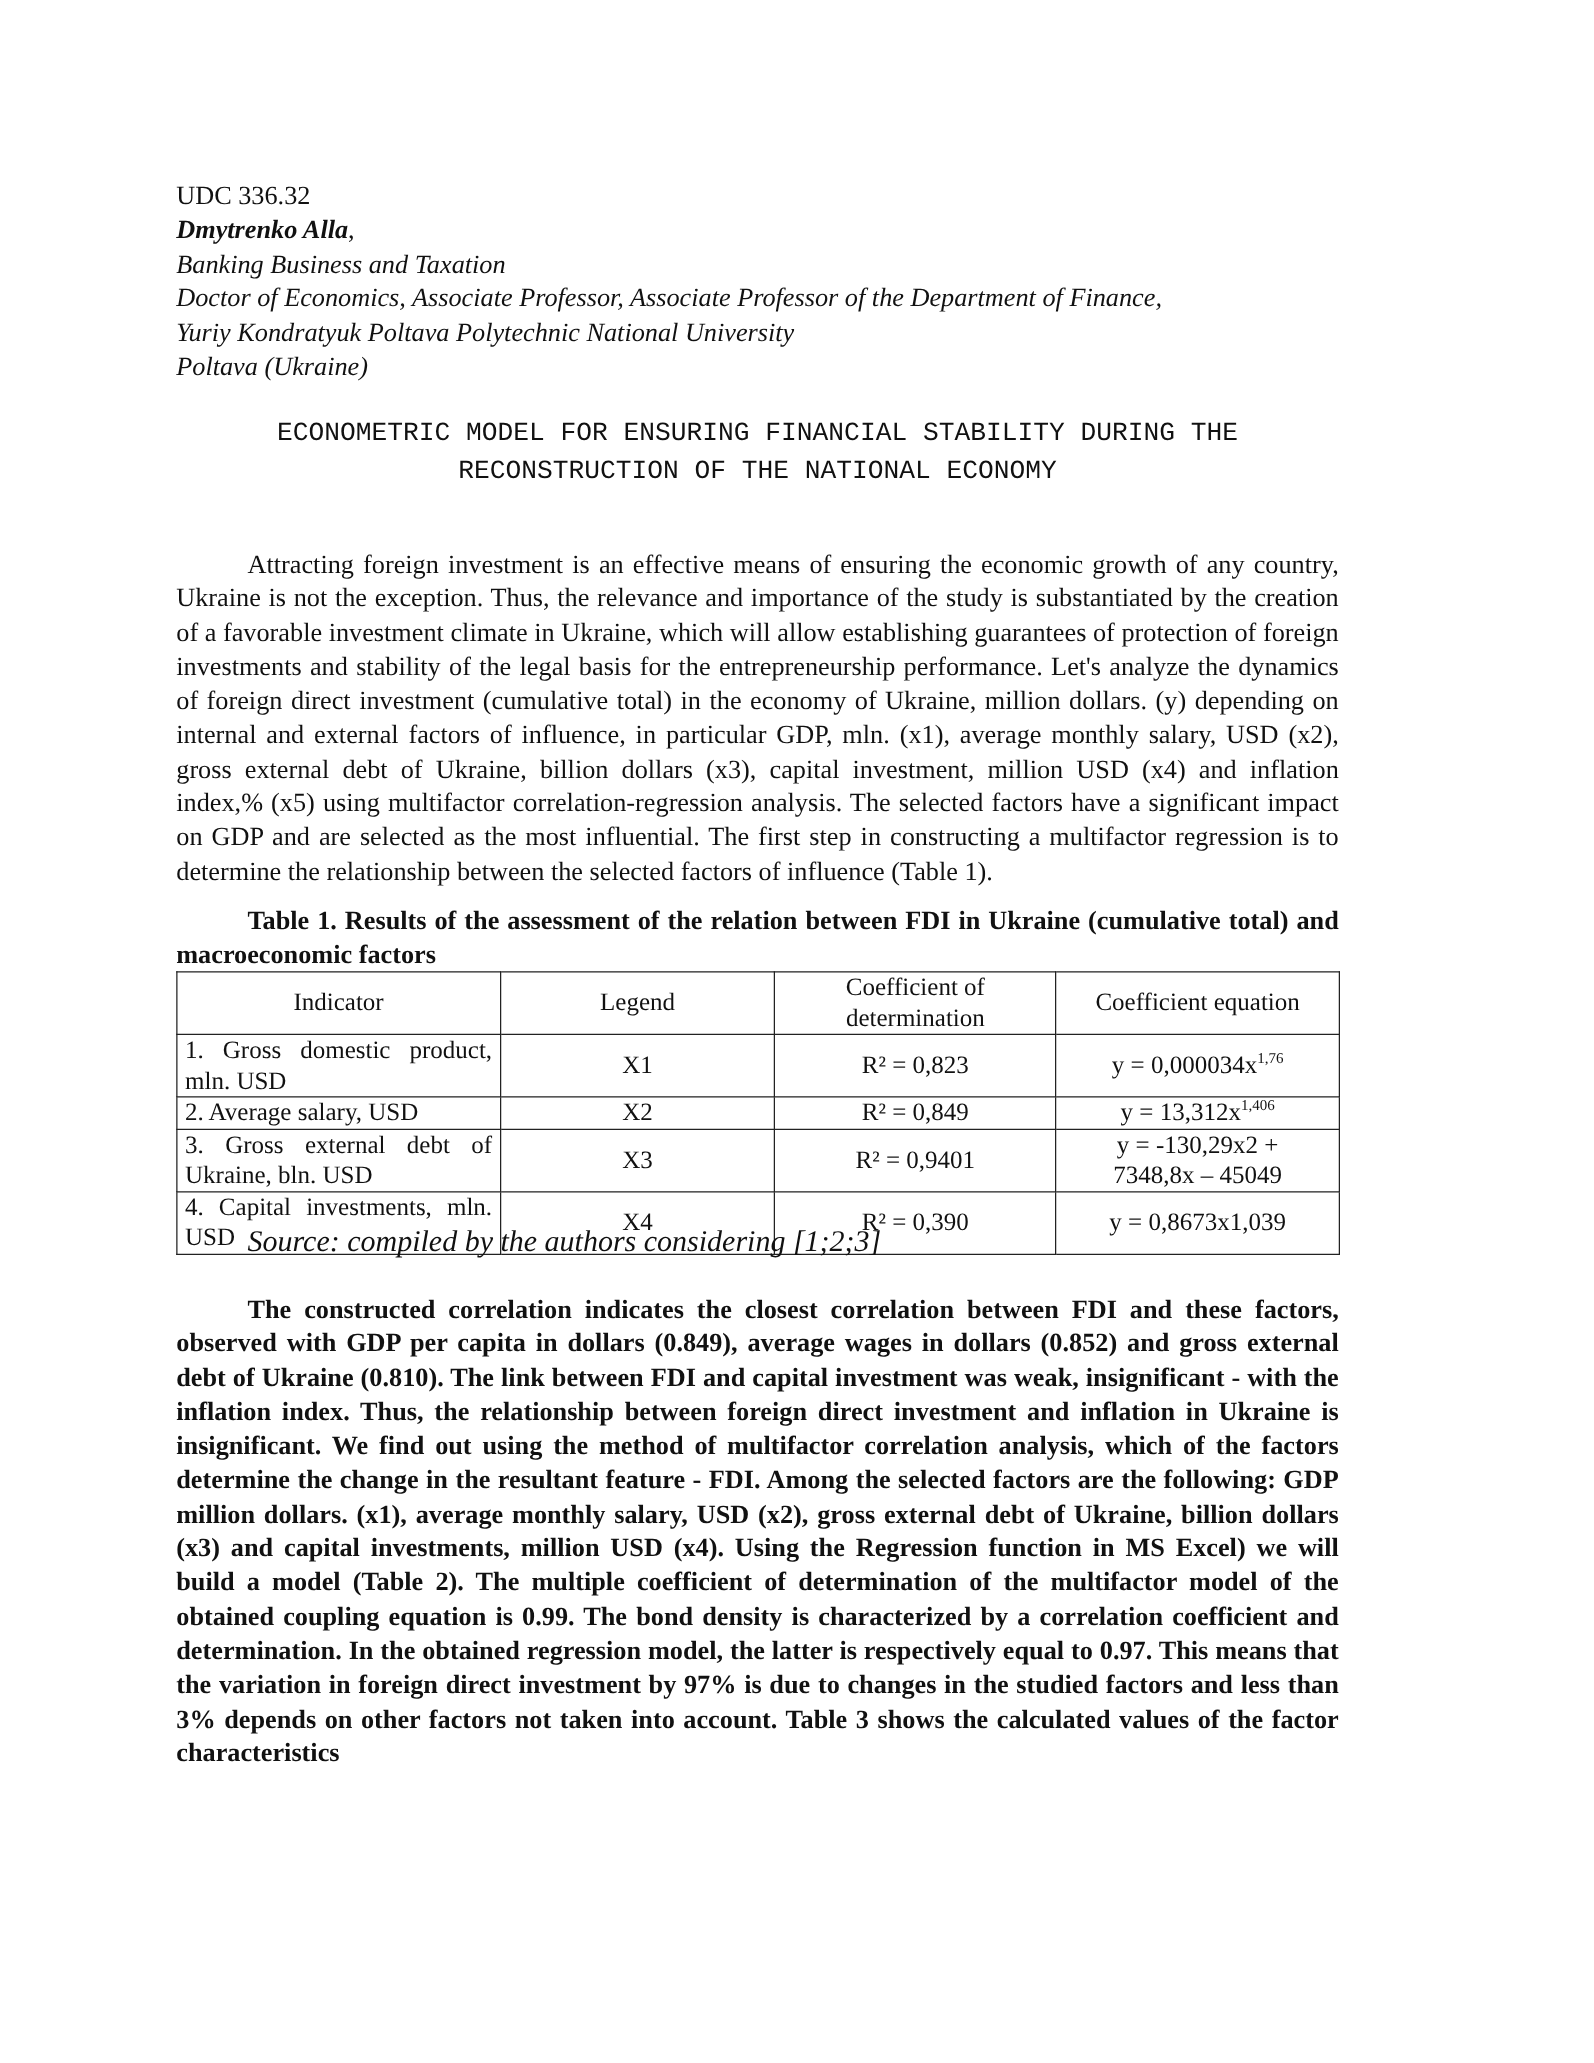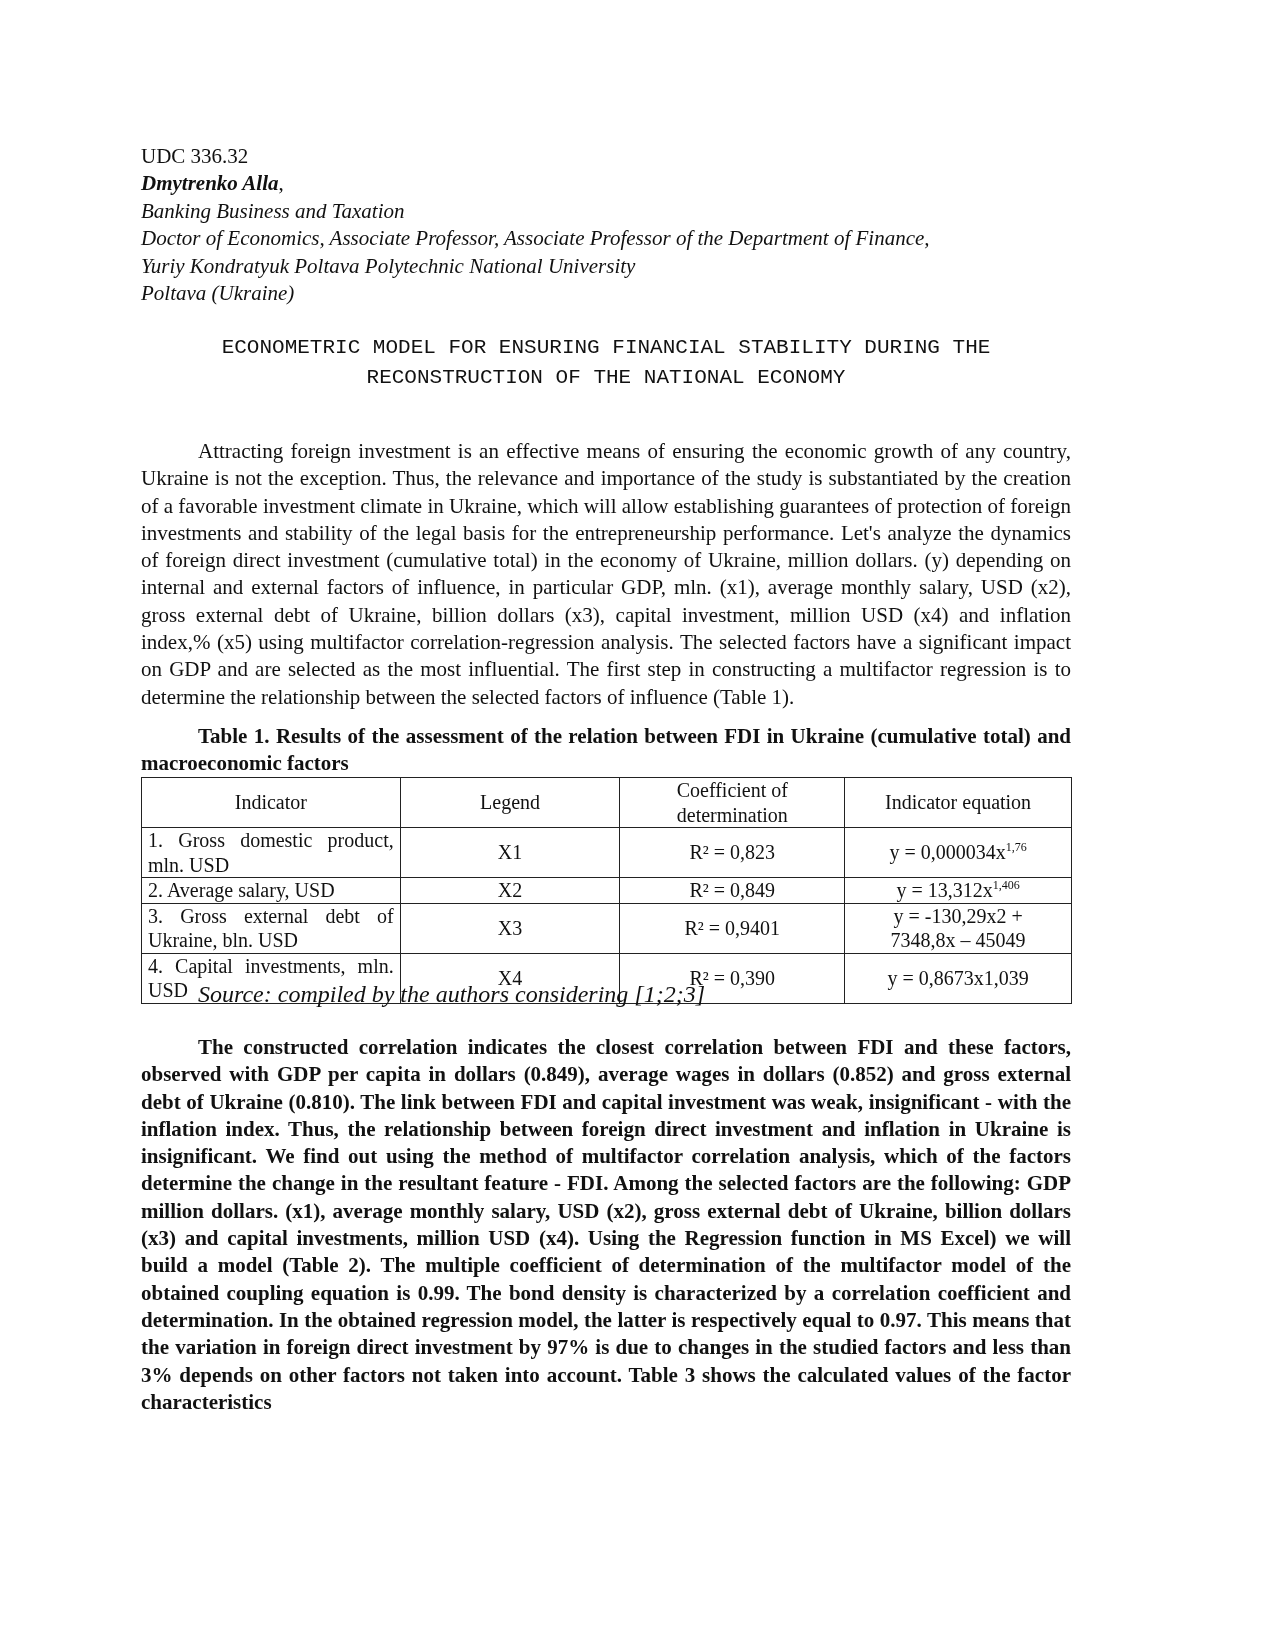--- a/index.html
+++ b/index.html
@@ -51,21 +51,21 @@
   <p class="body-text indent para1">Attracting foreign investment is an effective means of ensuring the economic growth of any country, Ukraine is not the exception. Thus, the relevance and importance of the study is substantiated by the creation of a favorable investment climate in Ukraine, which will allow establishing guarantees of protection of foreign investments and stability of the legal basis for the entrepreneurship performance. Let's analyze the dynamics of foreign direct investment (cumulative total) in the economy of Ukraine, million dollars. (y) depending on internal and external factors of influence, in particular GDP, mln. (x1), average monthly salary, USD (x2), gross external debt of Ukraine, billion dollars (x3), capital investment, million USD (x4) and inflation index,% (x5) using multifactor correlation-regression analysis. The selected factors have a significant impact on GDP and are selected as the most influential. The first step in constructing a multifactor regression is to determine the relationship between the selected factors of influence (Table 1).</p>
 
   <p class="table-caption">Table 1. Results of the assessment of the relation between FDI in Ukraine (cumulative total) and macroeconomic factors</p>
 
   <table class="t1">
     <thead>
       <tr>
         <th class="col1">Indicator</th>
         <th class="col2">Legend</th>
         <th class="col3">Coefficient of determination</th>
-        <th class="col4">Indicator equation</th>
+        <th class="col4">Coefficient equation</th>
       </tr>
     </thead>
     <tbody>
       <tr>
         <td class="ind">1. Gross domestic product, mln. USD</td>
         <td class="c">X1</td>
         <td class="c">R² = 0,823</td>
         <td class="c"><span>y = 0,000034x</span><sup>1,76</sup></td>
       </tr>
       <tr>

